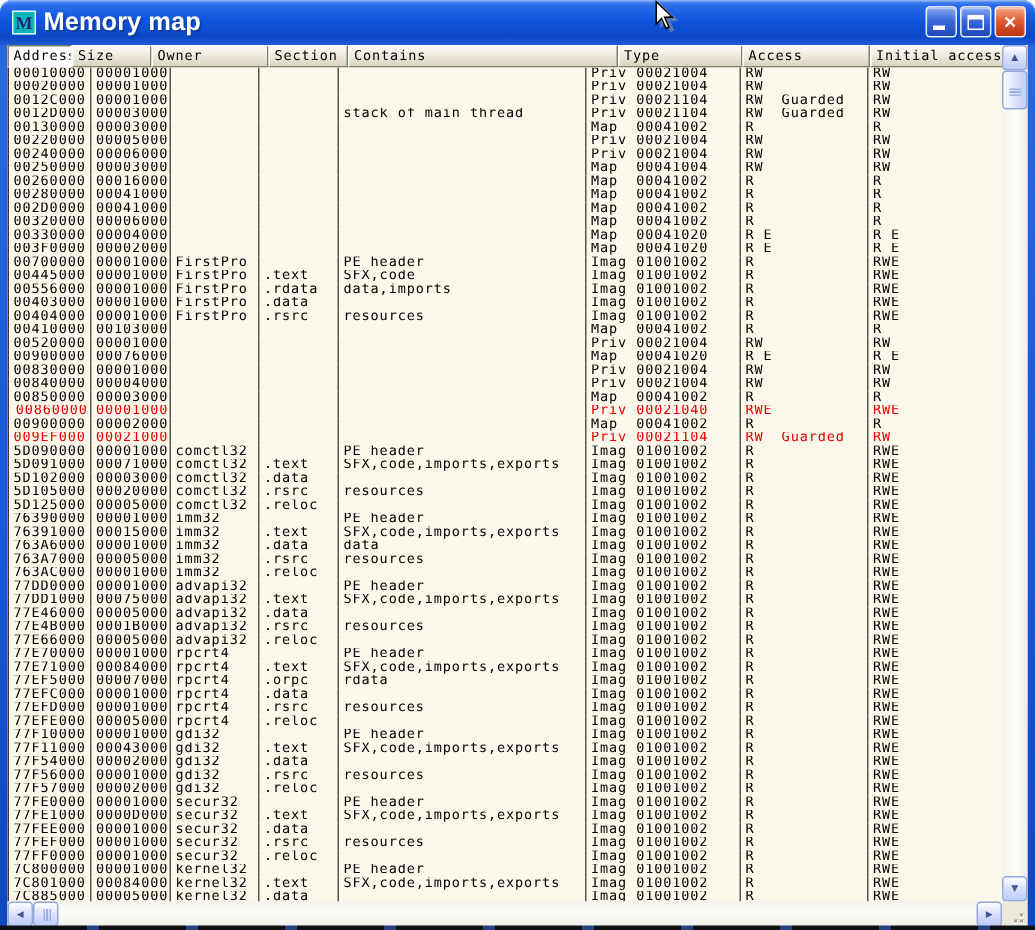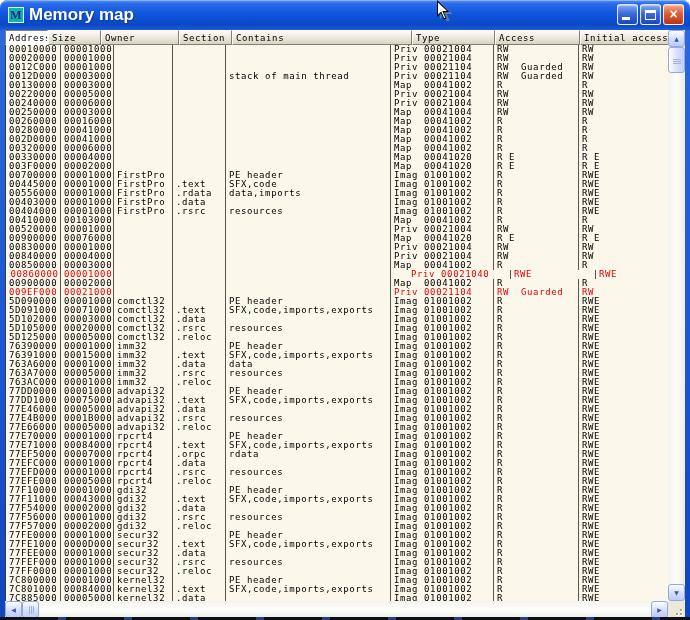--- a/index.html
+++ b/index.html
@@ -370,21 +370,21 @@
             <div class="tcell c5">Map  00041002</div>
             <div class="tcell c6">R</div>
             <div class="tcell c7">R</div>
           </div>
           <div class="trow">
             <div class="tcell c0" style="color: rgb(230, 0, 0); text-align: center;">00860000</div>
             <div class="tcell c1" style="color: rgb(230, 0, 0);">00001000</div>
             <div class="tcell c2" style="color: rgb(230, 0, 0);"></div>
             <div class="tcell c3" style="color: rgb(230, 0, 0);"></div>
             <div class="tcell c4" style="color: rgb(230, 0, 0);"></div>
-            <div class="tcell c5" style="color: rgb(230, 0, 0); margin-left: 17px;">Priv 00021040</div>
+            <div class="tcell c5" style="color: rgb(230, 0, 0);">Priv 00021040</div>
             <div class="tcell c6" style="color: rgb(230, 0, 0);">RWE</div>
             <div class="tcell c7" style="color: rgb(230, 0, 0);">RWE</div>
           </div>
           <div class="trow">
             <div class="tcell c0">00900000</div>
             <div class="tcell c1">00002000</div>
             <div class="tcell c2"></div>
             <div class="tcell c3"></div>
             <div class="tcell c4"></div>
             <div class="tcell c5">Map  00041002</div>

